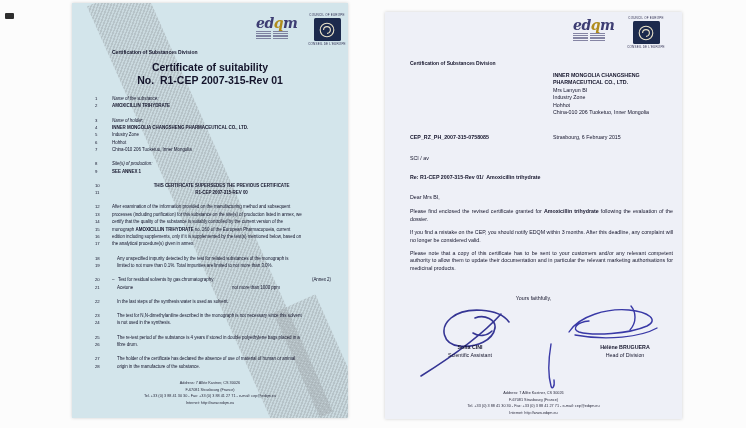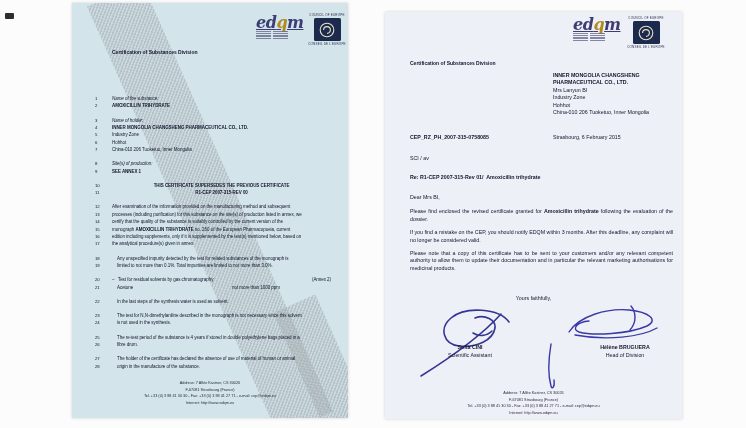--- a/index.html
+++ b/index.html
@@ -10,21 +10,21 @@
   .page{position:absolute;overflow:hidden;box-shadow:0 0 3px rgba(0,0,0,.18);color:#14142b;}
   .page-left{left:72px;top:3px;width:276px;height:415px;background:#d3e5eb;}
   .page-right{left:385px;top:12px;width:297px;height:407px;background:#eef0f7;}
 
   .stripe{position:absolute;background:repeating-linear-gradient(135deg,rgba(146,152,156,.55) 0 1.5px,rgba(172,178,182,.30) 1.5px 3px);opacity:.8;}
   .stripe-main{left:108px;top:-29px;width:60px;height:470px;transform:rotate(-24deg);}
   .stripe-corner{left:240px;top:292px;width:46px;height:200px;transform:rotate(-24deg);}
 
   
   .edqm{position:absolute;width:46px;}
-  .edqm-script{font-family:"DejaVu Serif",serif;font-style:italic;font-weight:bold;font-size:16px;line-height:12px;color:#3d3d73;letter-spacing:-.5px;text-decoration:underline;}
+  .edqm-script{font-family:"DejaVu Serif",serif;font-style:italic;font-weight:bold;font-size:14px;line-height:12px;color:#3d3d73;letter-spacing:-.5px;}
   .edqm-script .gold{color:#b08c1e;}
   .edqm-tagline{margin-top:1.5px;display:flex;gap:2px;}
   .edqm-tagline .col{display:flex;flex-direction:column;gap:1px;}
   .edqm-tagline i{display:block;width:15px;height:1.4px;background:#6a6a8f;opacity:.8;}
   .coe{position:absolute;width:42px;text-align:center;color:#2b2b4e;}
   .coe-cap{font-size:3px;letter-spacing:.2px;line-height:4px;white-space:nowrap;}
   .coe-box{margin:1px auto 1px auto;width:27px;height:23px;background:#1c2a4d;border-radius:1.5px;display:flex;align-items:center;justify-content:center;}
 
   
   .division-l{position:absolute;left:40px;top:46px;font-size:5px;font-weight:bold;}
@@ -96,20 +96,21 @@
       <div class="coe-box">
         <svg width="24" height="20" viewBox="0 0 24 20">
             <circle cx="12" cy="10" r="6.8" fill="none" stroke="#e9e2c9" stroke-width="1.1"></circle>
             <path d="M8.6 10 a3.4 3.4 0 1 1 3.4 3.4" fill="none" stroke="#e9e2c9" stroke-width="1.1"></path>
           </svg>
       </div>
       <div class="coe-cap">CONSEIL DE L'EUROPE</div>
     </div>
 
     <div class="division-l">Certification of Substances Division</div>
+    <div class="title"><span>Certificate of suitability</span><br><span>No.  R1-CEP 2007-315-Rev 01</span></div>
 
     <div class="lines" id="left-lines">
         <div class="cl italic">
           <span class="num">1</span>
           <span class="lt">Name of the substance:</span>
         </div>
         <div class="cl bold">
           <span class="num">2</span>
           <span class="lt">AMOXICILLIN TRIHYDRATE</span>
         </div>

